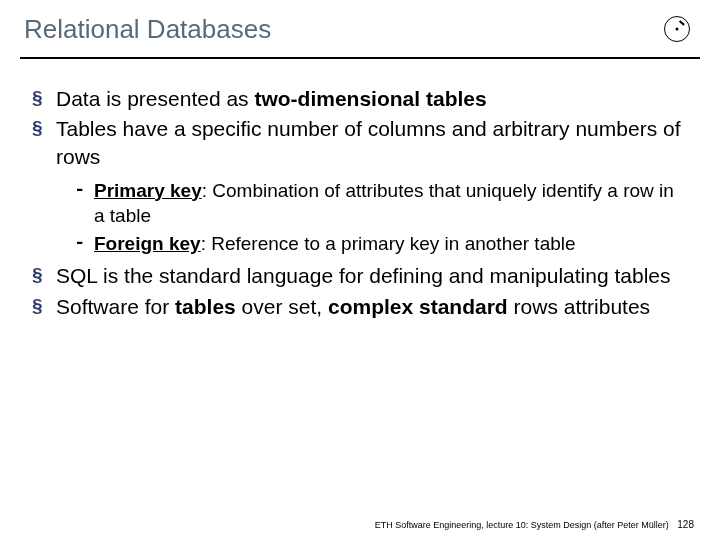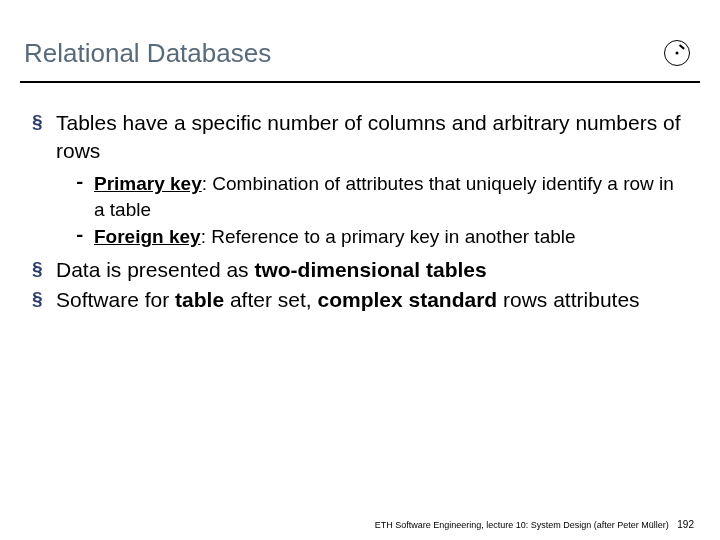--- a/index.html
+++ b/index.html
@@ -9,21 +9,21 @@
     background: #fff;
     font-family: Arial, Helvetica, sans-serif;
     color: #000;
     position: relative;
     overflow: hidden;
   }
   .header {
     display: flex;
     justify-content: space-between;
     align-items: flex-start;
-    padding: 38px 24px 0 24px;
+    padding: 14px 24px 0 24px;
   }
   .title {
     font-size: 26px;
     color: #586a7a;
     font-weight: 400;
   }
   .logo {
     width: 26px;
     height: 26px;
     border: 1.5px solid #000;
@@ -122,35 +122,36 @@
   <div class="logo">
     <div class="logo-tick"></div>
     <div class="logo-dot"></div>
   </div>
 </div>
 <div class="divider"></div>
 
 <div class="content">
   <ul class="main">
     <li>
+      <span>Data is presented as </span><span class="bold">two-dimensional tables</span>
+    </li>
+    <li>
       <span>Tables have a specific number of columns and arbitrary numbers of rows</span>
       <ul class="sub">
         <li>
           <span class="bold under">Primary key</span><span>: Combination of attributes that uniquely identify a row in a table</span>
         </li>
         <li>
           <span class="bold under">Foreign key</span><span>: Reference to a primary key in another table</span>
         </li>
       </ul>
     </li>
+    <li>SQL is the standard language for defining and manipulating tables</li>
     <li>
-      <span>Data is presented as </span><span class="bold">two-dimensional tables</span>
-    </li>
-    <li>
-      <span>Software for </span><span class="bold">table</span><span> after set, </span><span class="bold">complex standard</span><span> rows attributes</span>
+      <span>Software for </span><span class="bold">tables</span><span> over set, </span><span class="bold">complex standard</span><span> rows attributes</span>
     </li>
   </ul>
 </div>
 
 <div class="footer">
   <span>ETH Software Engineering, lecture 10: System Design (after Peter Müller)</span>
-  <span class="pagenum">192</span>
+  <span class="pagenum">128</span>
 </div>
 
 </body></html>

